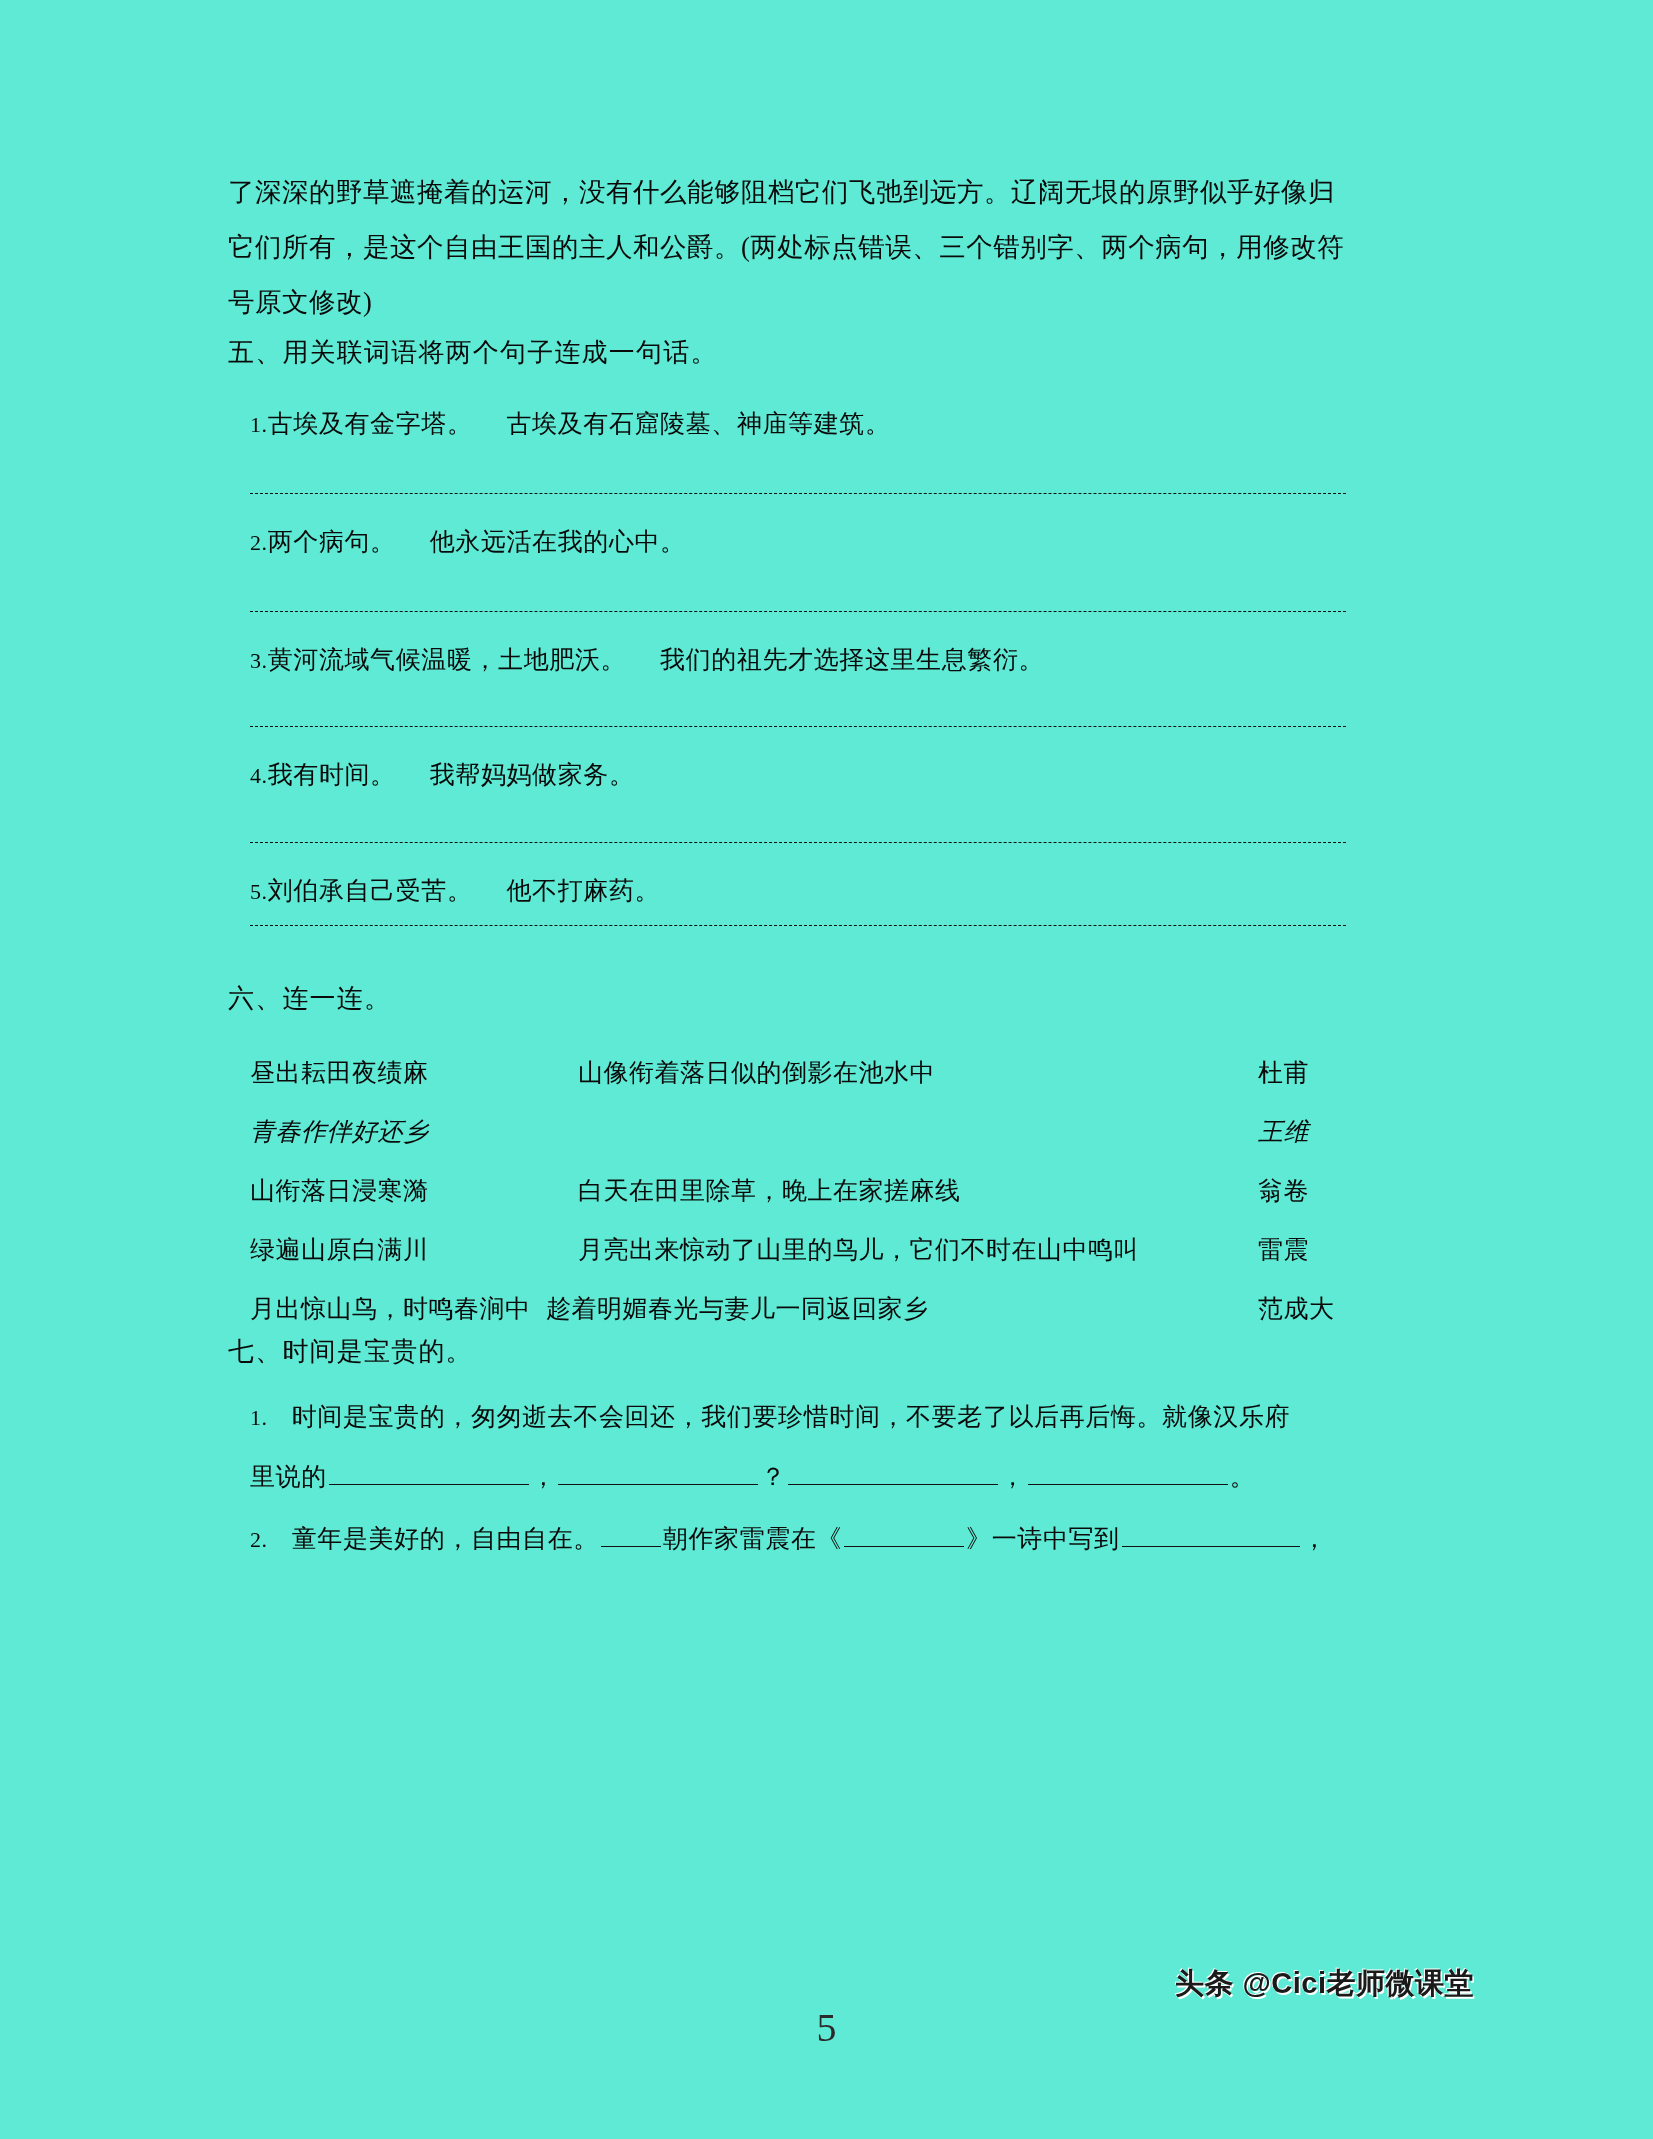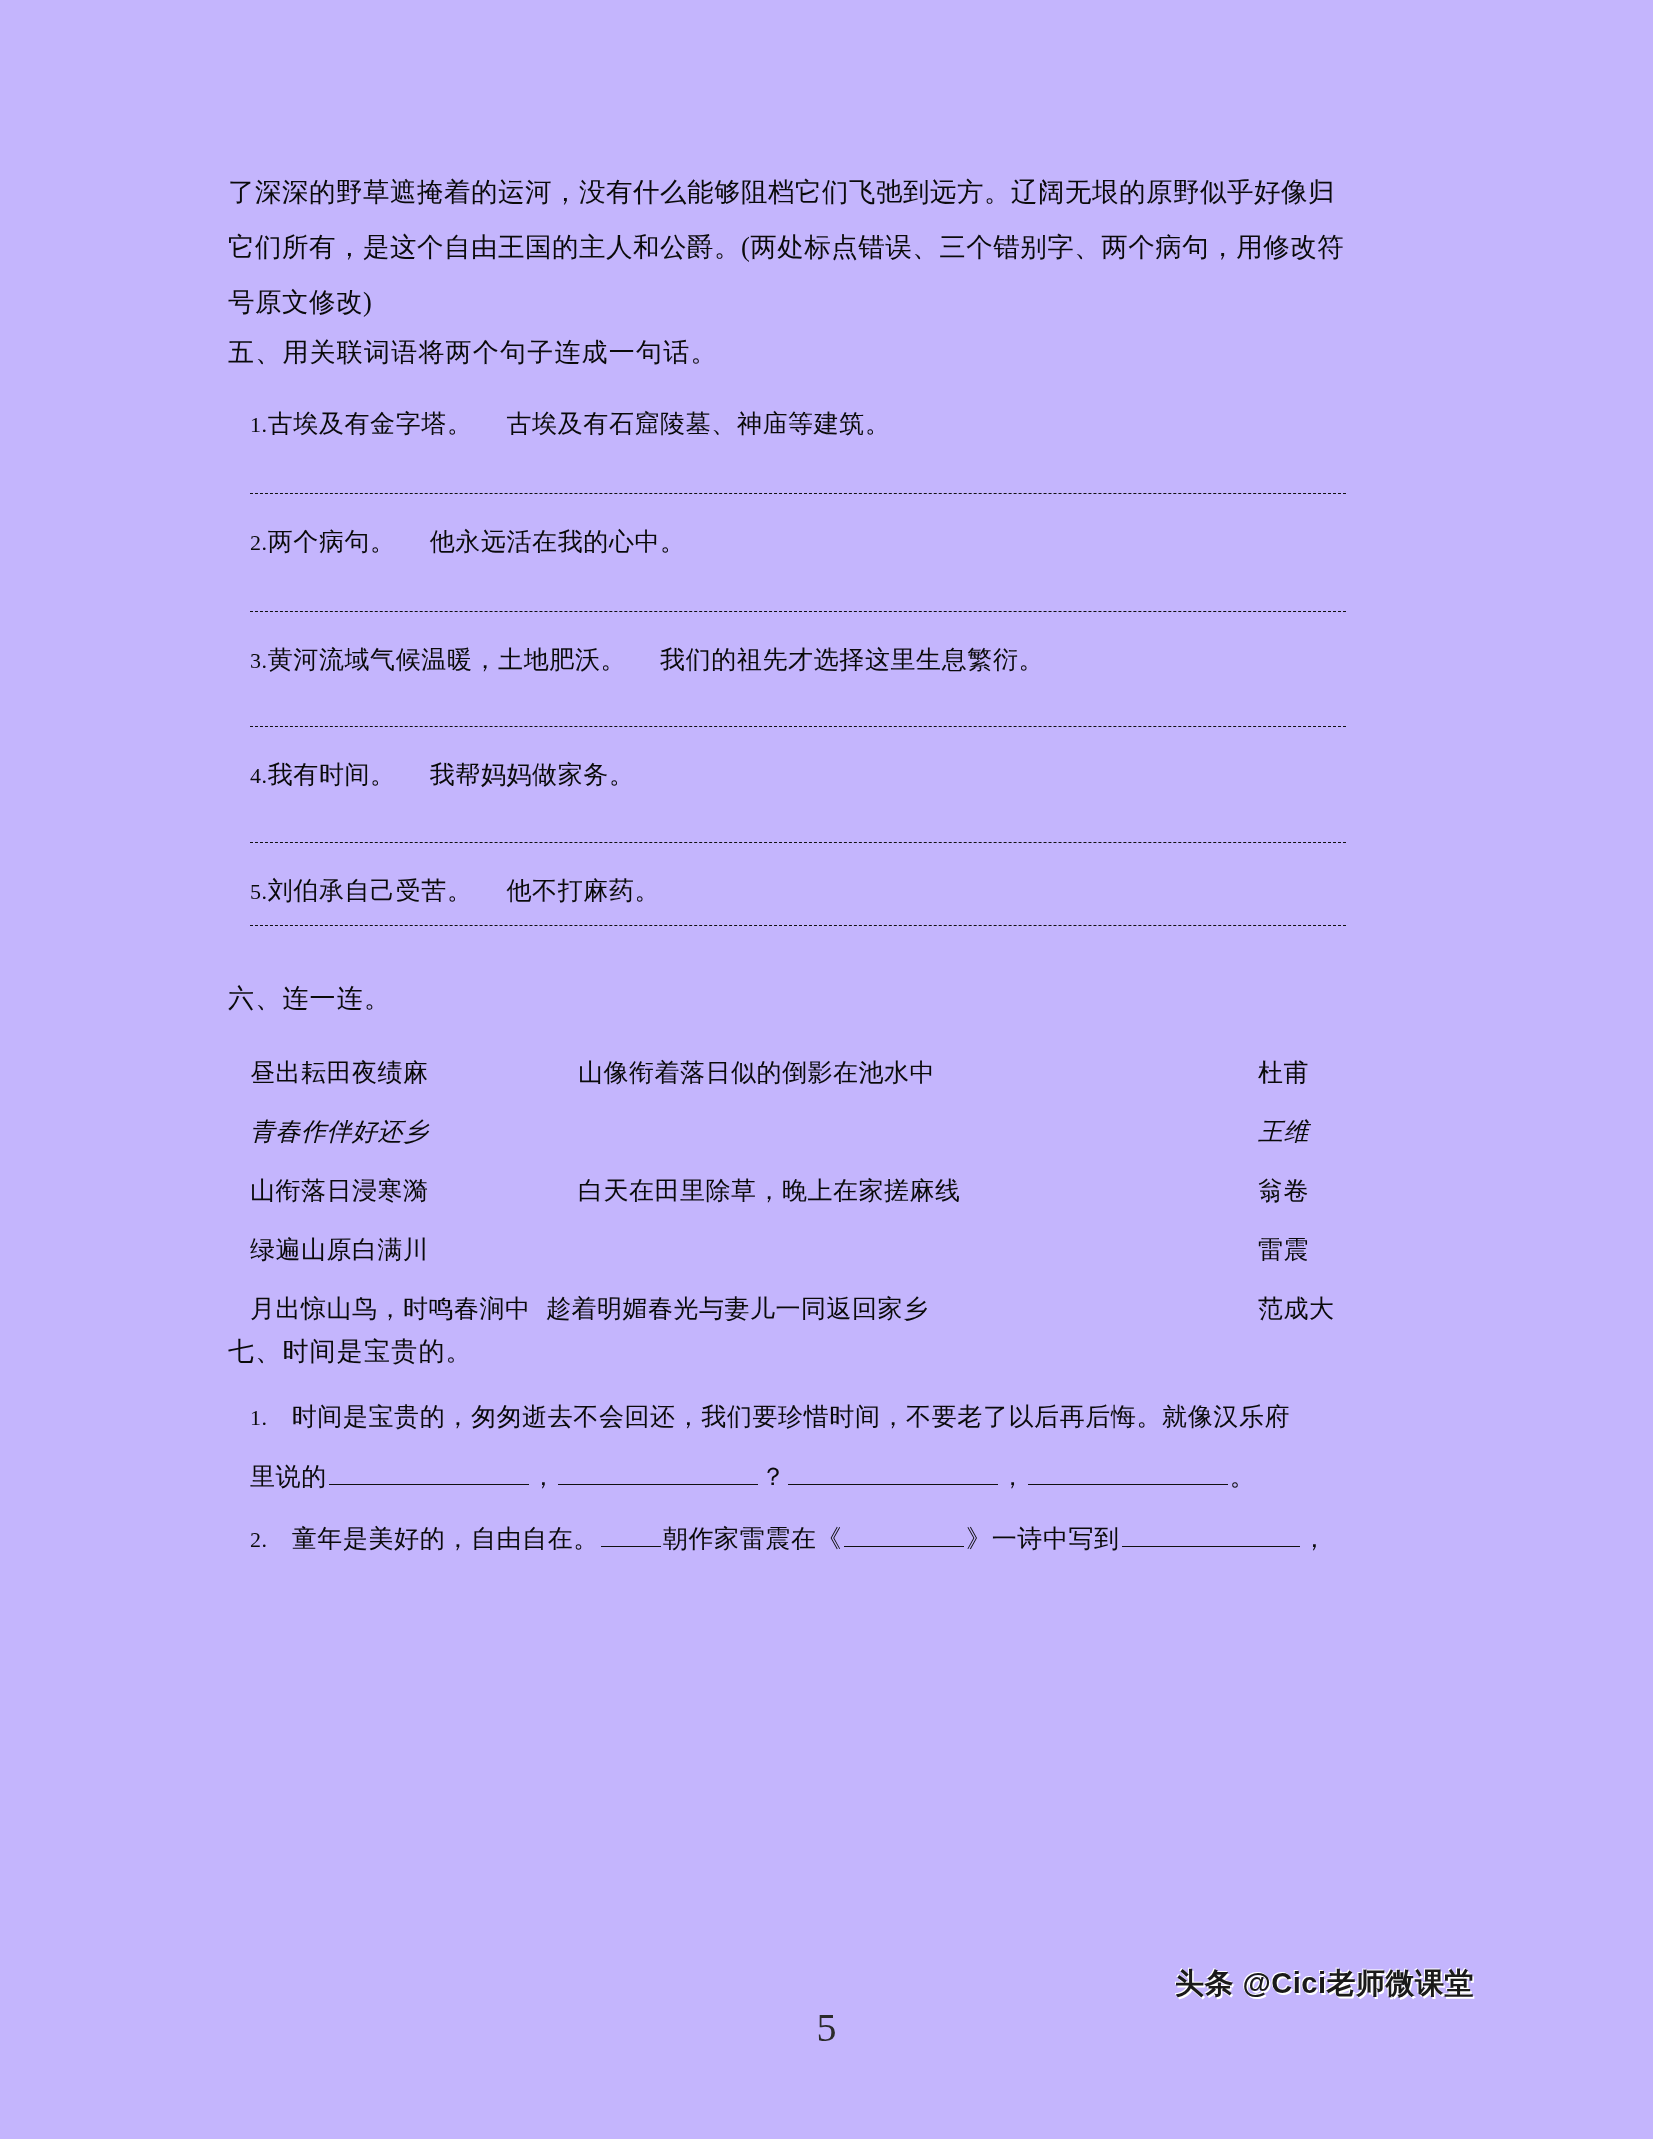--- a/index.html
+++ b/index.html
@@ -8,21 +8,21 @@
     background: #ffffff;
   }
   body {
     font-family: "Liberation Serif", "DejaVu Serif", serif;
     color: #0a0a0a;
   }
   #page {
     position: relative;
     width: 1653px;
     height: 2139px;
-    background: #c4b5fd;
+    background: #5eead4;
     overflow: hidden;
     box-sizing: border-box;
   }
   .sheet {
     position: absolute;
     left: 228px;
     top: 0;
     width: 1190px;
   }
   .body-line {
@@ -181,20 +181,21 @@
     </div>
 
     <div class="match-row" style="top:1158px;">
       <span class="match-col-a">山衔落日浸寒漪</span>
       <span class="match-col-b">白天在田里除草，晚上在家搓麻线</span>
       <span class="match-col-c">翁卷</span>
     </div>
 
     <div class="match-row" style="top:1217px;">
       <span class="match-col-a">绿遍山原白满川</span>
+      <span class="match-col-b">月亮出来惊动了山里的鸟儿，它们不时在山中鸣叫</span>
       <span class="match-col-c">雷震</span>
     </div>
 
     <div class="match-row wide" style="top:1276px;">
       <span class="match-col-a">月出惊山鸟，时鸣春涧中</span>
       <span class="match-col-b">趁着明媚春光与妻儿一同返回家乡</span>
       <span class="match-col-c">范成大</span>
     </div>
 
     <div class="sec-head" style="top:1334px;">七、时间是宝贵的。</div>

